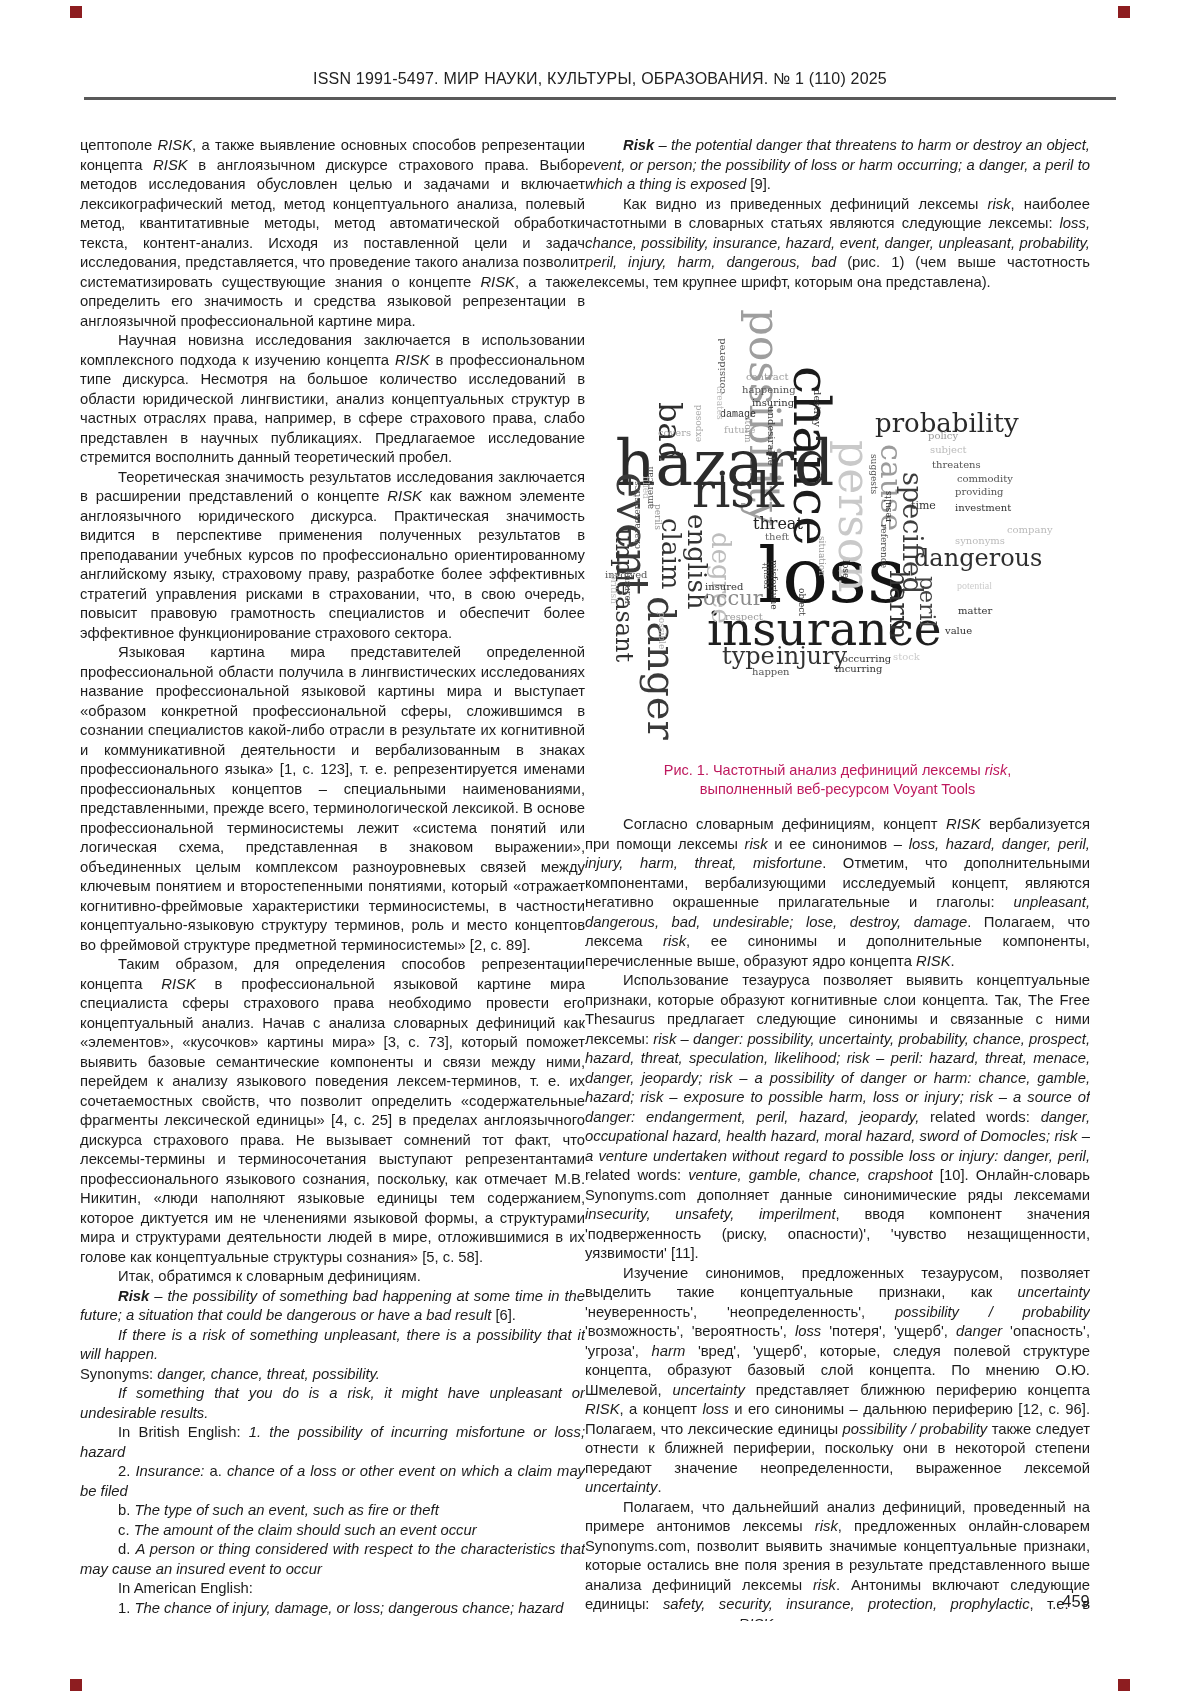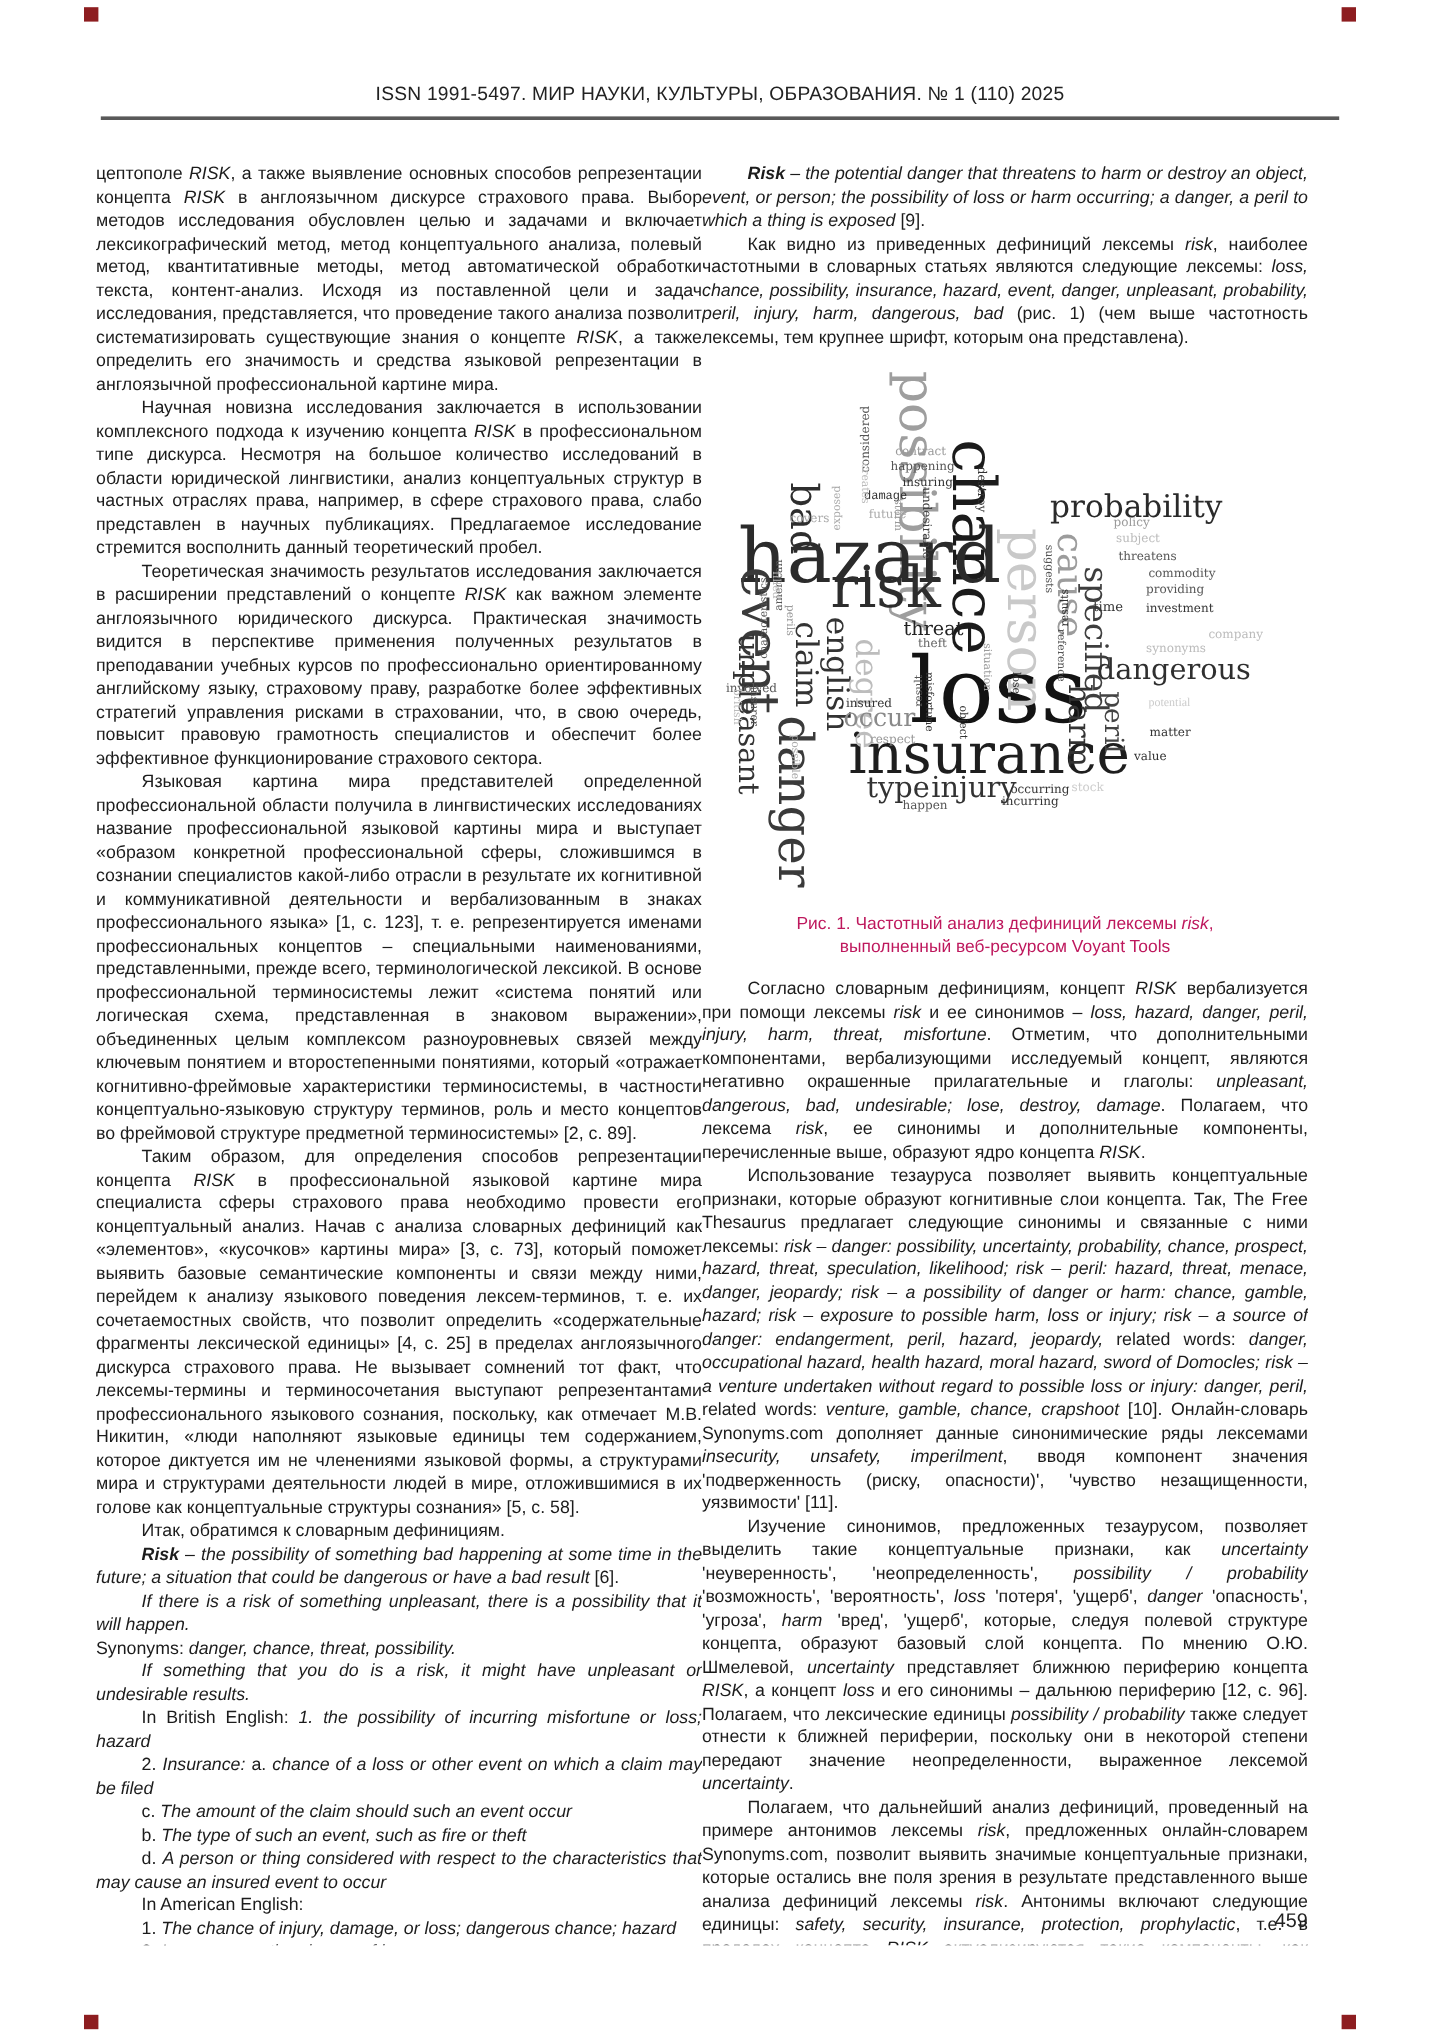--- a/index.html
+++ b/index.html
@@ -45,22 +45,22 @@
         <p class="ind">Теоретическая значимость результатов исследования заключается в расширении представлений о концепте <i>RISK</i> как важном элементе англоязычного юридического дискурса. Практическая значимость видится в перспективе применения полученных результатов в преподавании учебных курсов по профессионально ориентированному английскому языку, страховому праву, разработке более эффективных стратегий управления рисками в страховании, что, в свою очередь, повысит правовую грамотность специалистов и обеспечит более эффективное функционирование страхового сектора.</p>
         <p class="ind">Языковая картина мира представителей определенной профессиональной области получила в лингвистических исследованиях название профессиональной языковой картины мира и выступает «образом конкретной профессиональной сферы, сложившимся в сознании специалистов какой-либо отрасли в результате их когнитивной и коммуникативной деятельности и вербализованным в знаках профессионального языка» [1, с. 123], т. е. репрезентируется именами профессиональных концептов – специальными наименованиями, представленными, прежде всего, терминологической лексикой. В основе профессиональной терминосистемы лежит «система понятий или логическая схема, представленная в знаковом выражении», объединенных целым комплексом разноуровневых связей между ключевым понятием и второстепенными понятиями, который «отражает когнитивно-фреймовые характеристики терминосистемы, в частности концептуально-языковую структуру терминов, роль и место концептов во фреймовой структуре предметной терминосистемы» [2, с. 89].</p>
         <p class="ind">Таким образом, для определения способов репрезентации концепта <i>RISK</i> в профессиональной языковой картине мира специалиста сферы страхового права необходимо провести его концептуальный анализ. Начав с анализа словарных дефиниций как «элементов», «кусочков» картины мира» [3, с. 73], который поможет выявить базовые семантические компоненты и связи между ними, перейдем к анализу языкового поведения лексем-терминов, т. е. их сочетаемостных свойств, что позволит определить «содержательные фрагменты лексической единицы» [4, с. 25] в пределах англоязычного дискурса страхового права. Не вызывает сомнений тот факт, что лексемы-термины и терминосочетания выступают репрезентантами профессионального языкового сознания, поскольку, как отмечает М.В. Никитин, «люди наполняют языковые единицы тем содержанием, которое диктуется им не членениями языковой формы, а структурами мира и структурами деятельности людей в мире, отложившимися в их голове как концептуальные структуры сознания» [5, с. 58].</p>
         <p class="ind">Итак, обратимся к словарным дефинициям.</p>
         <p class="ind"><b><i>Risk</i></b> – <i>the possibility of something bad happening at some time in the future; a situation that could be dangerous or have a bad result</i> [6].</p>
         <p class="ind"><i>If there is a risk of something unpleasant, there is a possibility that it will happen.</i></p>
         <p class="">Synonyms: <i>danger, chance, threat, possibility.</i></p>
         <p class="ind"><i>If something that you do is a risk, it might have unpleasant or undesirable results.</i></p>
         <p class="ind">In British English: <i>1. the possibility of incurring misfortune or loss; hazard</i></p>
         <p class="ind">2. <i>Insurance:</i> a. <i>chance of a loss or other event on which a claim may be filed</i></p>
+        <p class="ind">b. <i>The type of such an event, such as fire or theft</i></p>
         <p class="ind">c. <i>The amount of the claim should such an event occur</i></p>
-        <p class="ind">b. <i>The type of such an event, such as fire or theft</i></p>
         <p class="ind">d. <i>A person or thing considered with respect to the characteristics that may cause an insured event to occur</i></p>
         <p class="ind">In American English:</p>
         <p class="ind">1. <i>The chance of injury, damage, or loss; dangerous chance; hazard</i></p>
         <p class="ind">2. <i>Insurance:</i> a. <i>the chance of loss</i></p>
       </div>
     <div class="col" id="col-right">
         <p class="ind"><b><i>Risk</i></b> – <i>the potential danger that threatens to harm or destroy an object, event, or person; the possibility of loss or harm occurring; a danger, a peril to which a thing is exposed</i> [9].</p>
         <p class="ind">Как видно из приведенных дефиниций лексемы <i>risk</i>, наиболее частотными в словарных статьях являются следующие лексемы: <i>loss, chance, possibility, insurance, hazard, event, danger, unpleasant, probability, peril, injury, harm, dangerous, bad</i> (рис. 1) (чем выше частотность лексемы, тем крупнее шрифт, которым она представлена).</p>
         <div class="figure">
           <div class="cloud">

